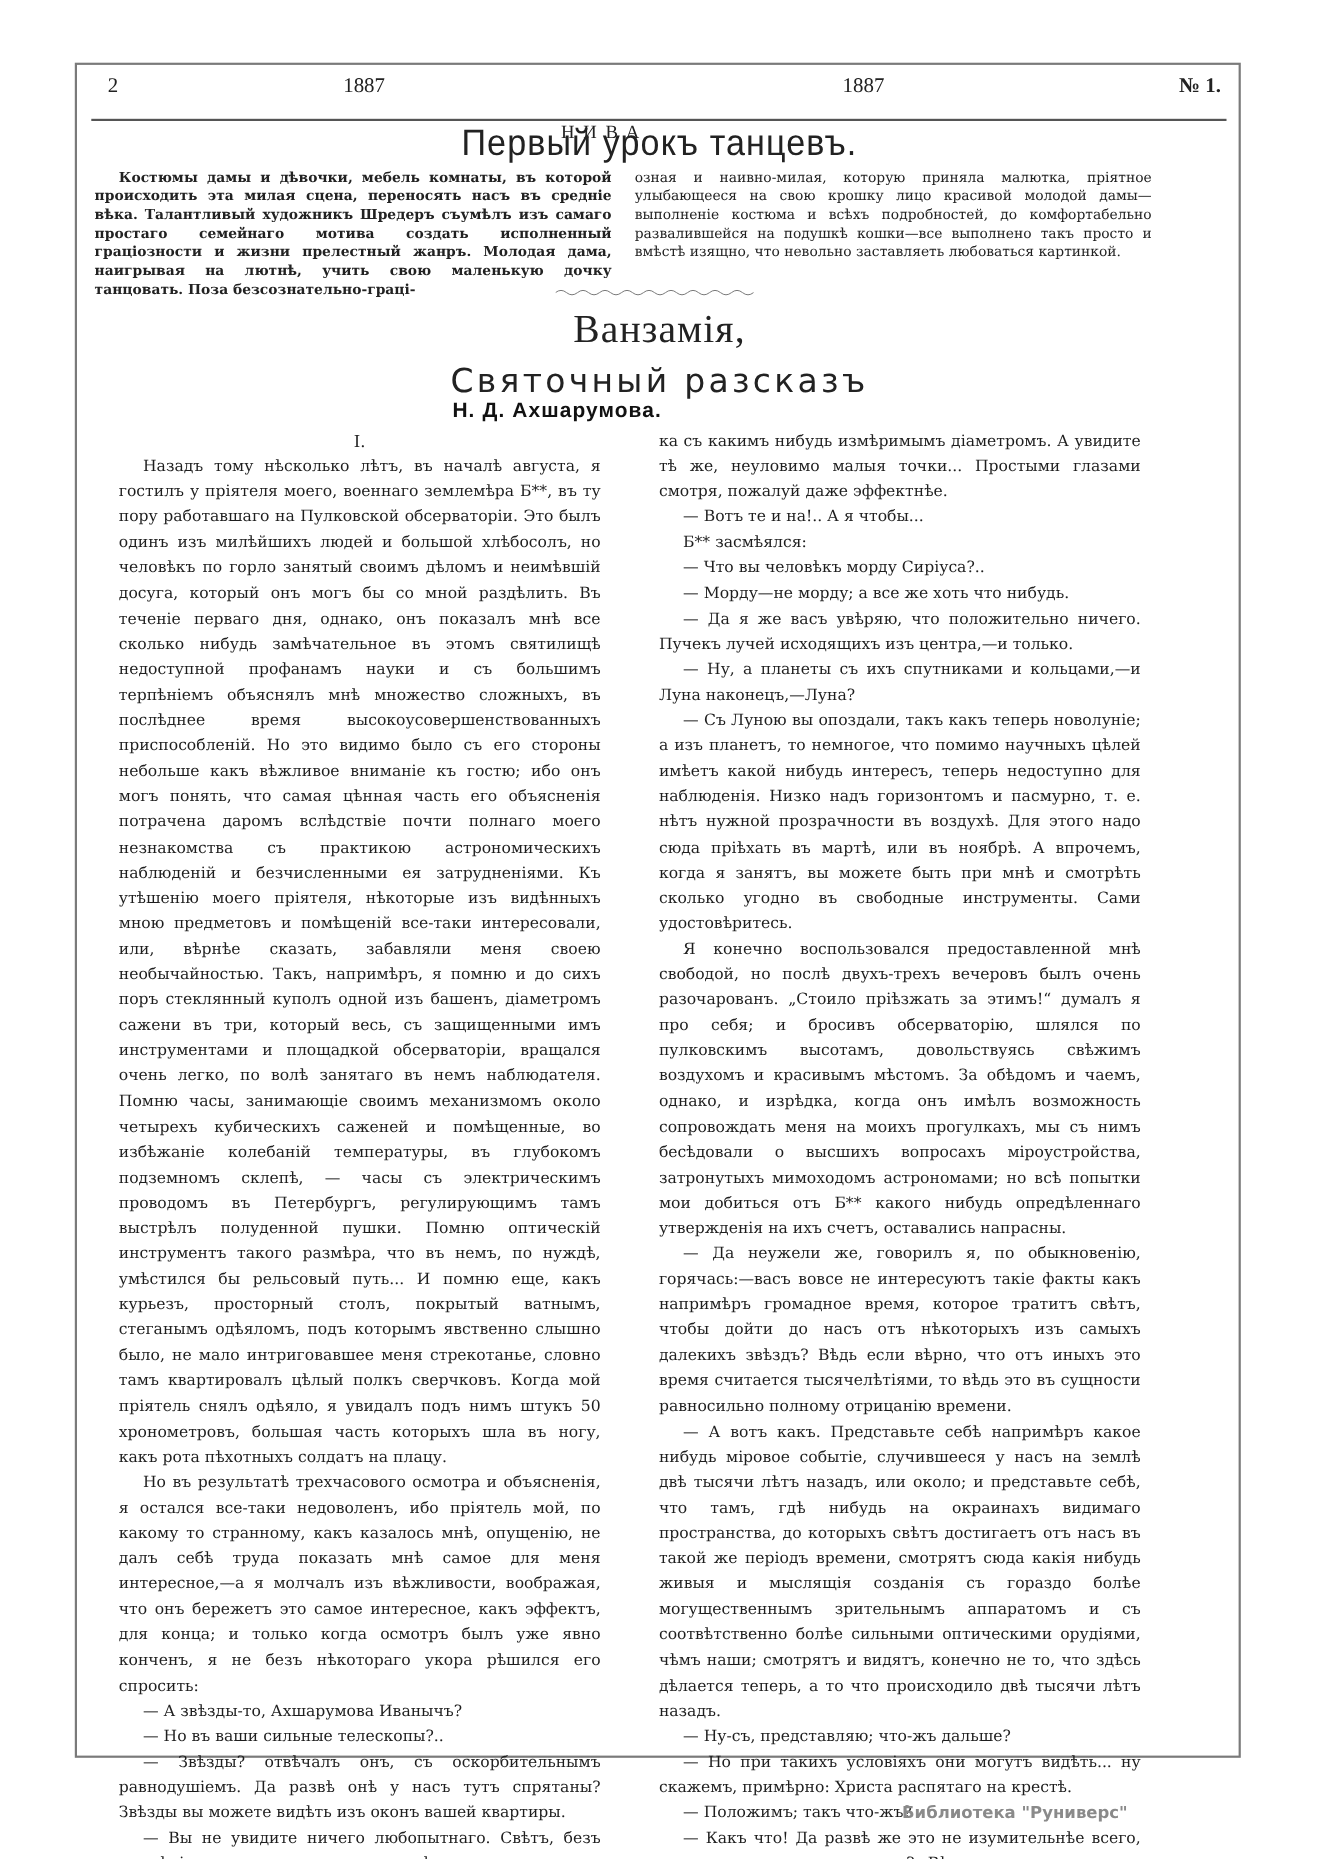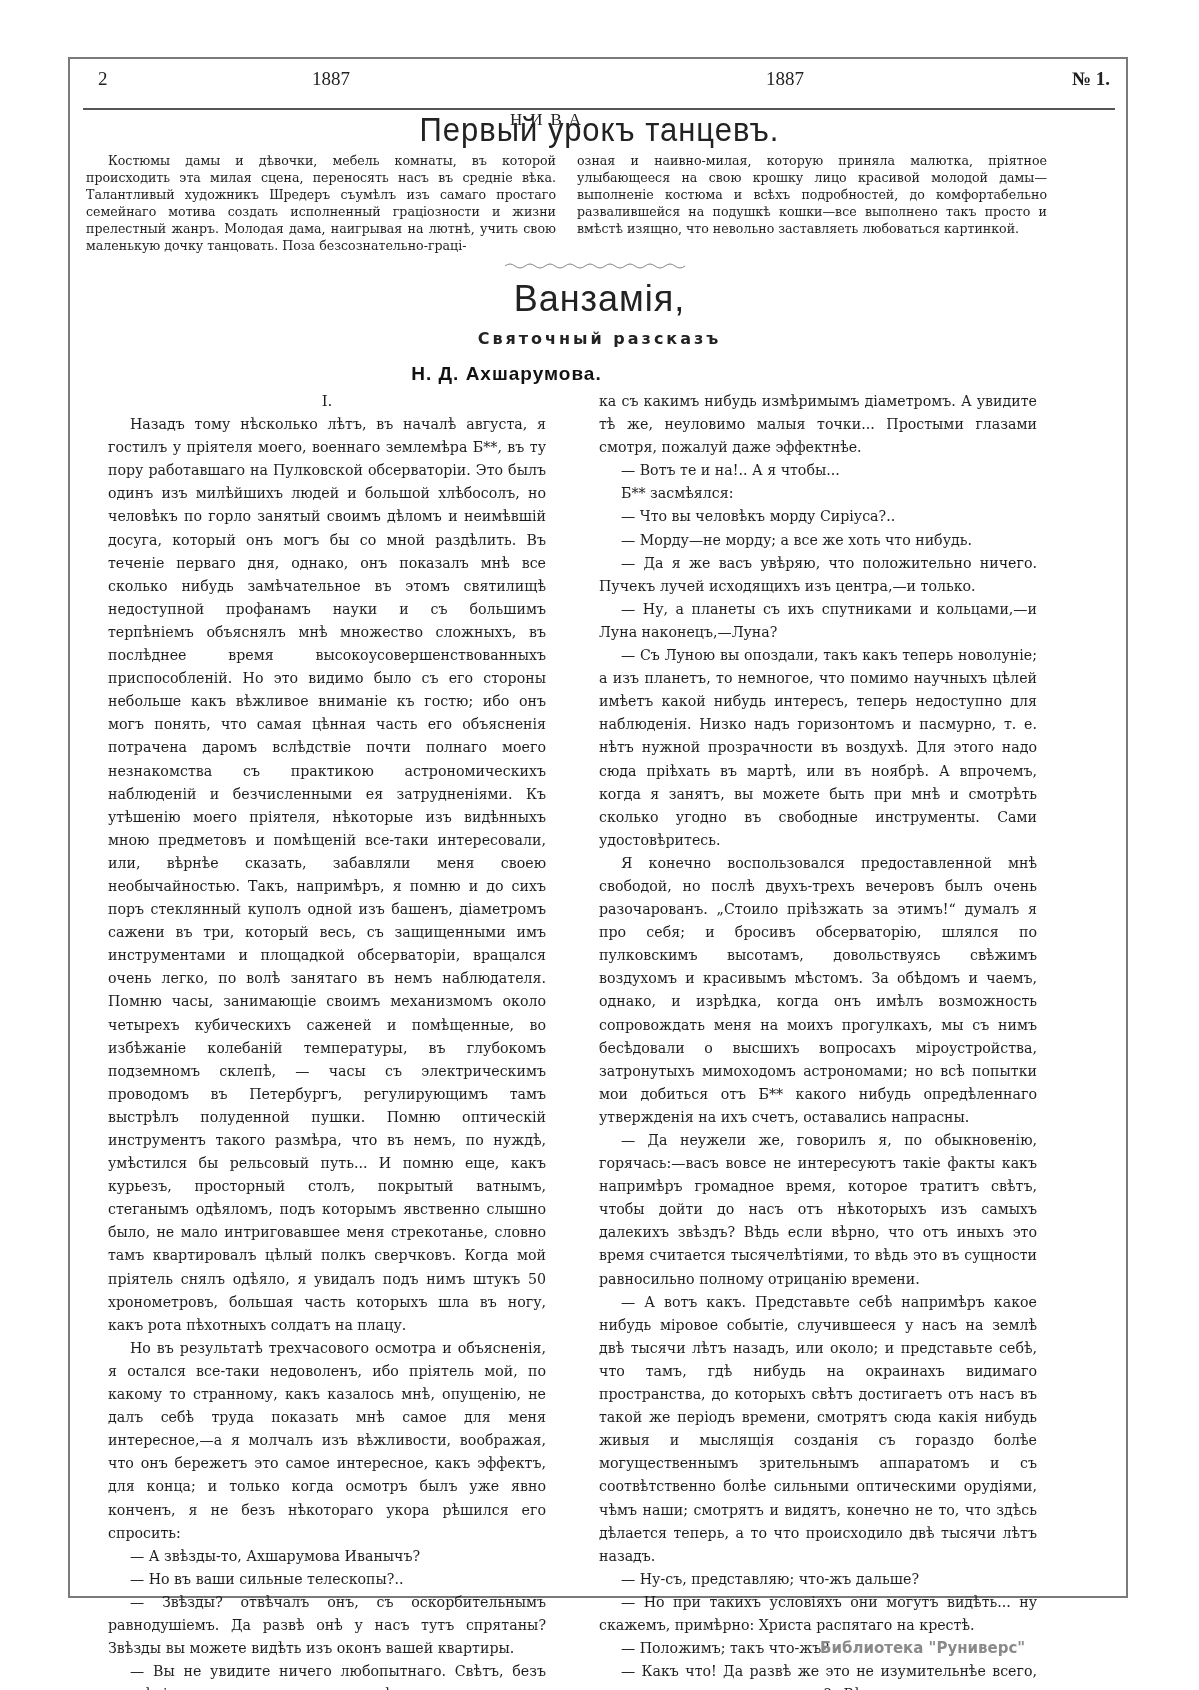--- a/index.html
+++ b/index.html
@@ -17,30 +17,30 @@
   .rh-issue { right: 20px; font-weight: bold; }
   .head-rule { position: absolute; left: 83px; top: 108px; width: 1032px; height: 0;
                border-top: 2px solid #555; }
 
   .caption-title { position: absolute; left: 0; width: 1199px; top: 112px; text-align: center;
                    font-family: "Liberation Sans", sans-serif; font-size: 31px; font-weight: normal;
                    letter-spacing: 1px; color: #222; transform: scaleY(1.08); }
   .caption { position: absolute; top: 152px; font-size: 12.6px; line-height: 17px;
              text-align: justify; color: #222; }
   .caption p { margin: 0; text-indent: 0; }
-  .cap-left { left: 86px; width: 470px; }
+  .cap-left { left: 86px; width: 470px; font-weight: bold; }
   .cap-right { left: 577px; width: 470px; }
   .cap-left .first { text-indent: 22px; }
   .ornament { position: absolute; left: 505px; top: 262px; width: 185px; height: 8px; }
 
   .story-title { position: absolute; left: 0; width: 1199px; top: 278px; text-align: center;
-                 font-family: Liberation Sans, sans-serif; font-size: 36px; color: #222; letter-spacing: 1px; }
+                 font-family: Liberation Serif, serif; font-size: 36px; color: #222; letter-spacing: 1px; }
   .story-subtitle { position: absolute; left: 0; width: 1199px; top: 329px; text-align: center;
-                    font-family: "DejaVu Sans", sans-serif; font-size: 16px; color: #222;
-                    letter-spacing: 3px; font-weight: bold; }
+                    font-family: "DejaVu Sans", sans-serif; font-size: 30px; color: #222;
+                    letter-spacing: 3px; font-weight: normal; }
   .story-author { position: absolute; left: 0; width: 1013px; top: 363px; text-align: center;
                   font-family: "Liberation Sans", sans-serif; font-weight: bold; font-size: 19px;
                   letter-spacing: 1px; color: #111; }
 
   .column { position: absolute; top: 390px; font-size: 14.2px; line-height: 23.1px;
             text-align: justify; color: #1e1e1e; }
   .col-left { left: 108px; width: 438px; }
   .col-right { left: 599px; width: 438px; top: 390px; }
   .column p { margin: 0; text-indent: 22px; }
   .column p.cont { text-indent: 0; }

